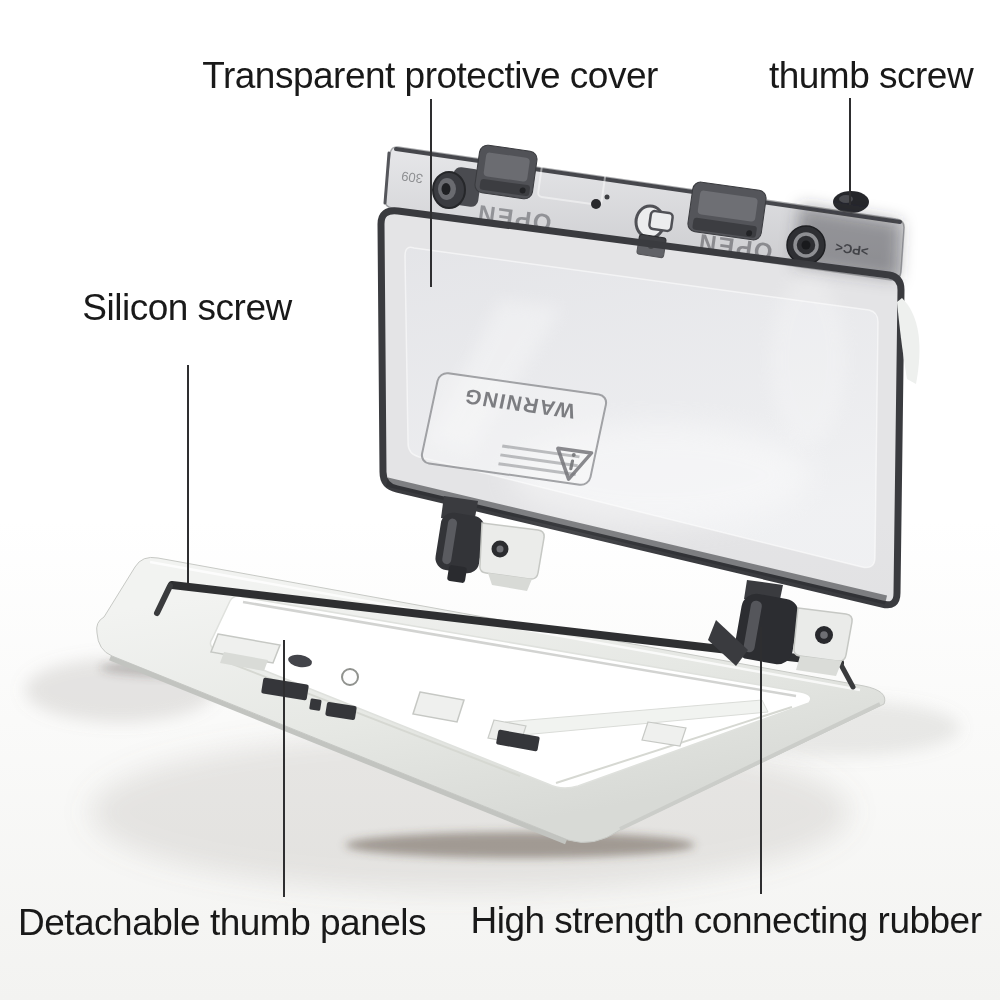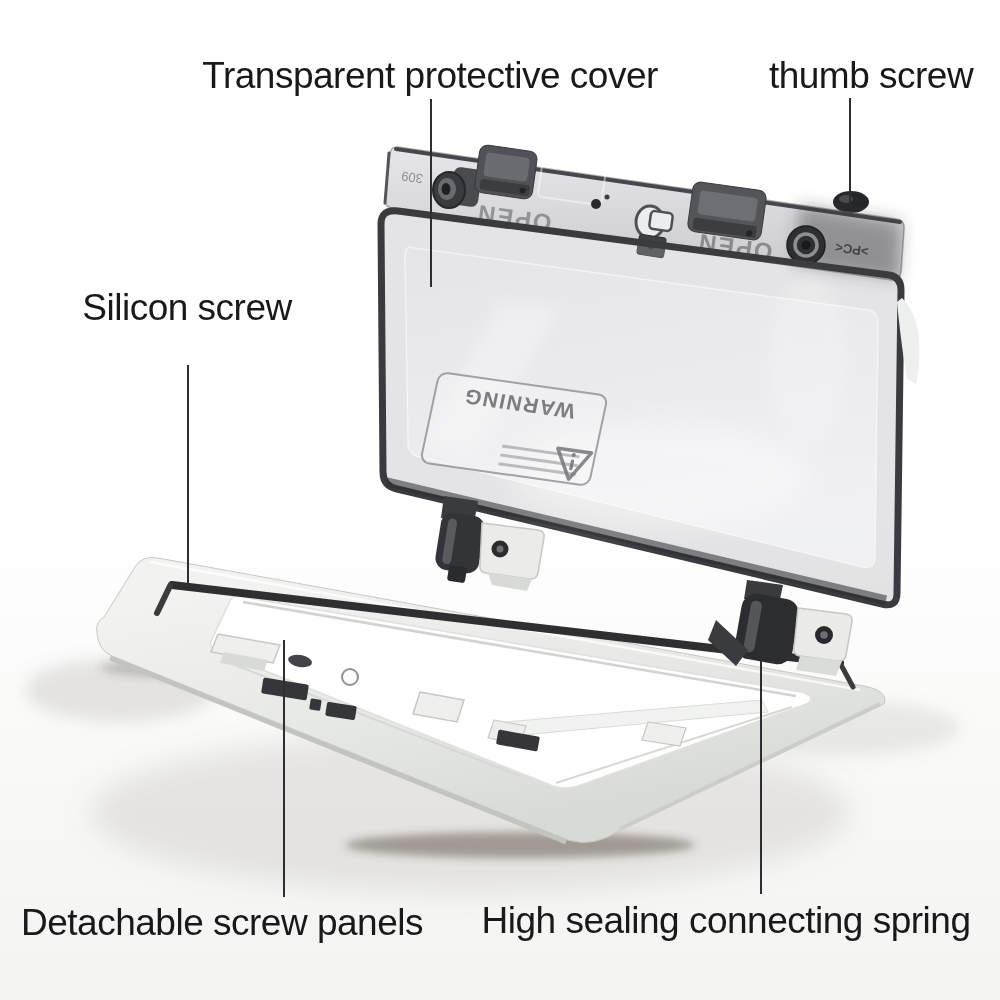--- a/index.html
+++ b/index.html
@@ -232,19 +232,19 @@
   <div class="callout" style="left:430px;top:58px;">
     <span>Transparent protective cover</span>
   </div>
   <div class="callout" style="left:851px;top:58px;margin-left:20px;">
     <span>thumb screw</span>
   </div>
   <div class="callout" style="left:187px;top:290px;">
     <div>Silicon screw</div>
   </div>
   <div class="callout" style="left:222px;top:905px;">
-    <span>Detachable screw panels</span>
+    <span>Detachable thumb panels</span>
   </div>
   <div class="callout" style="left:726px;top:903px;">
-    <span>High sealing connecting spring</span>
+    <span>High strength connecting rubber</span>
   </div>
 
 </div>
 
 </body></html>

